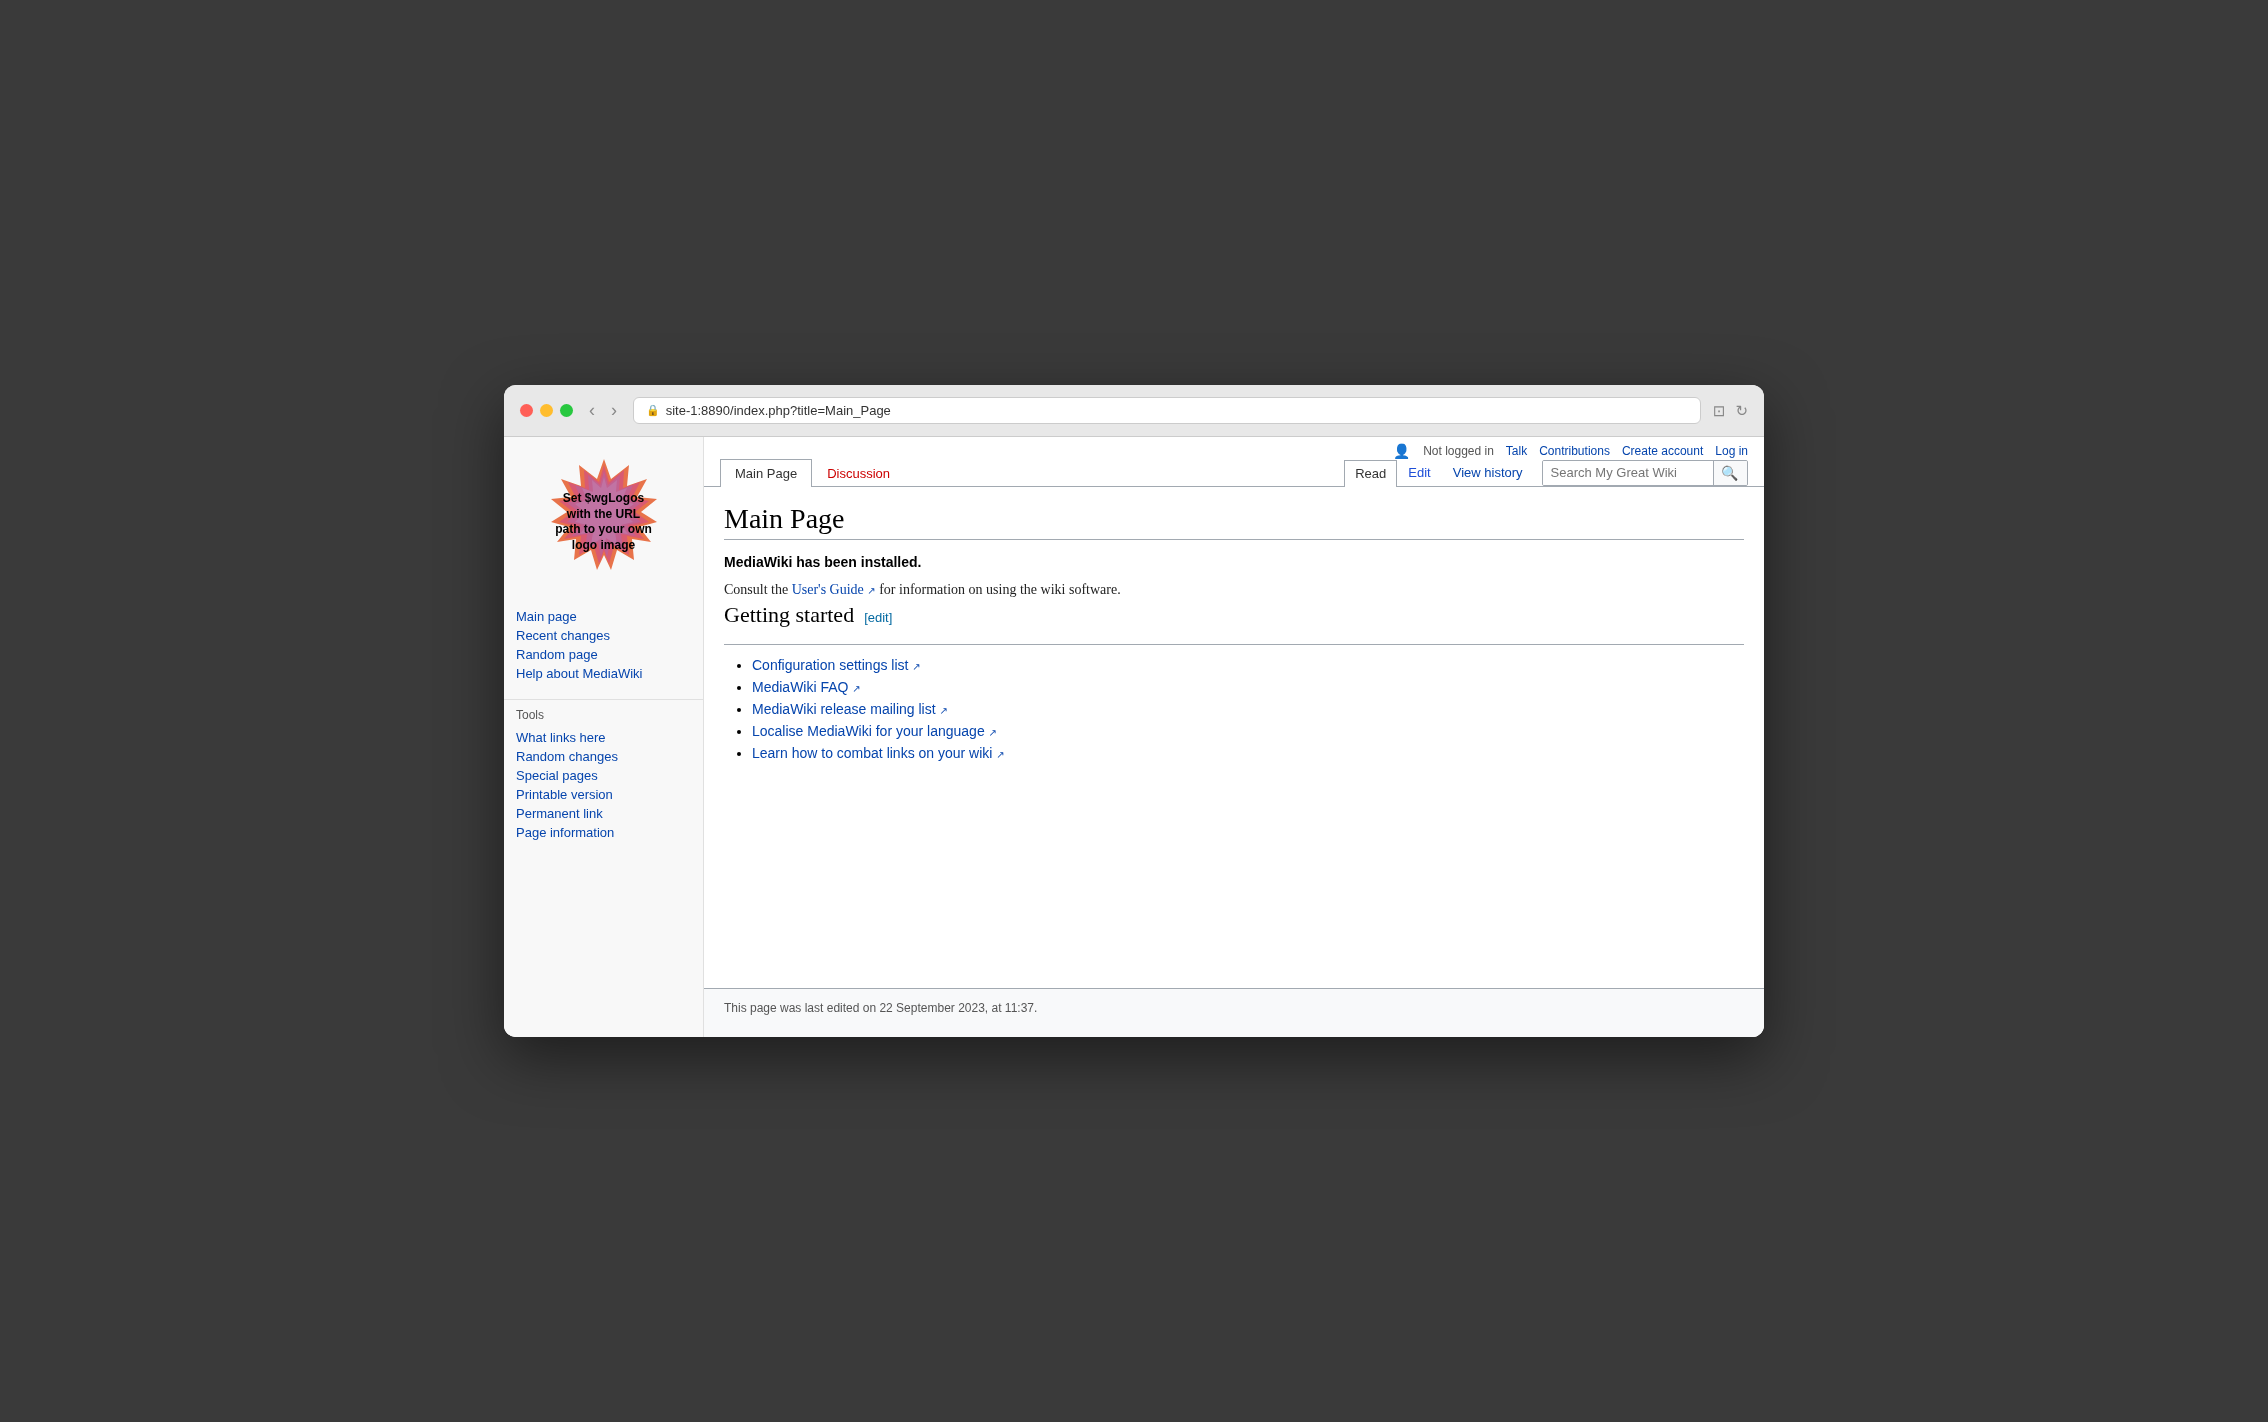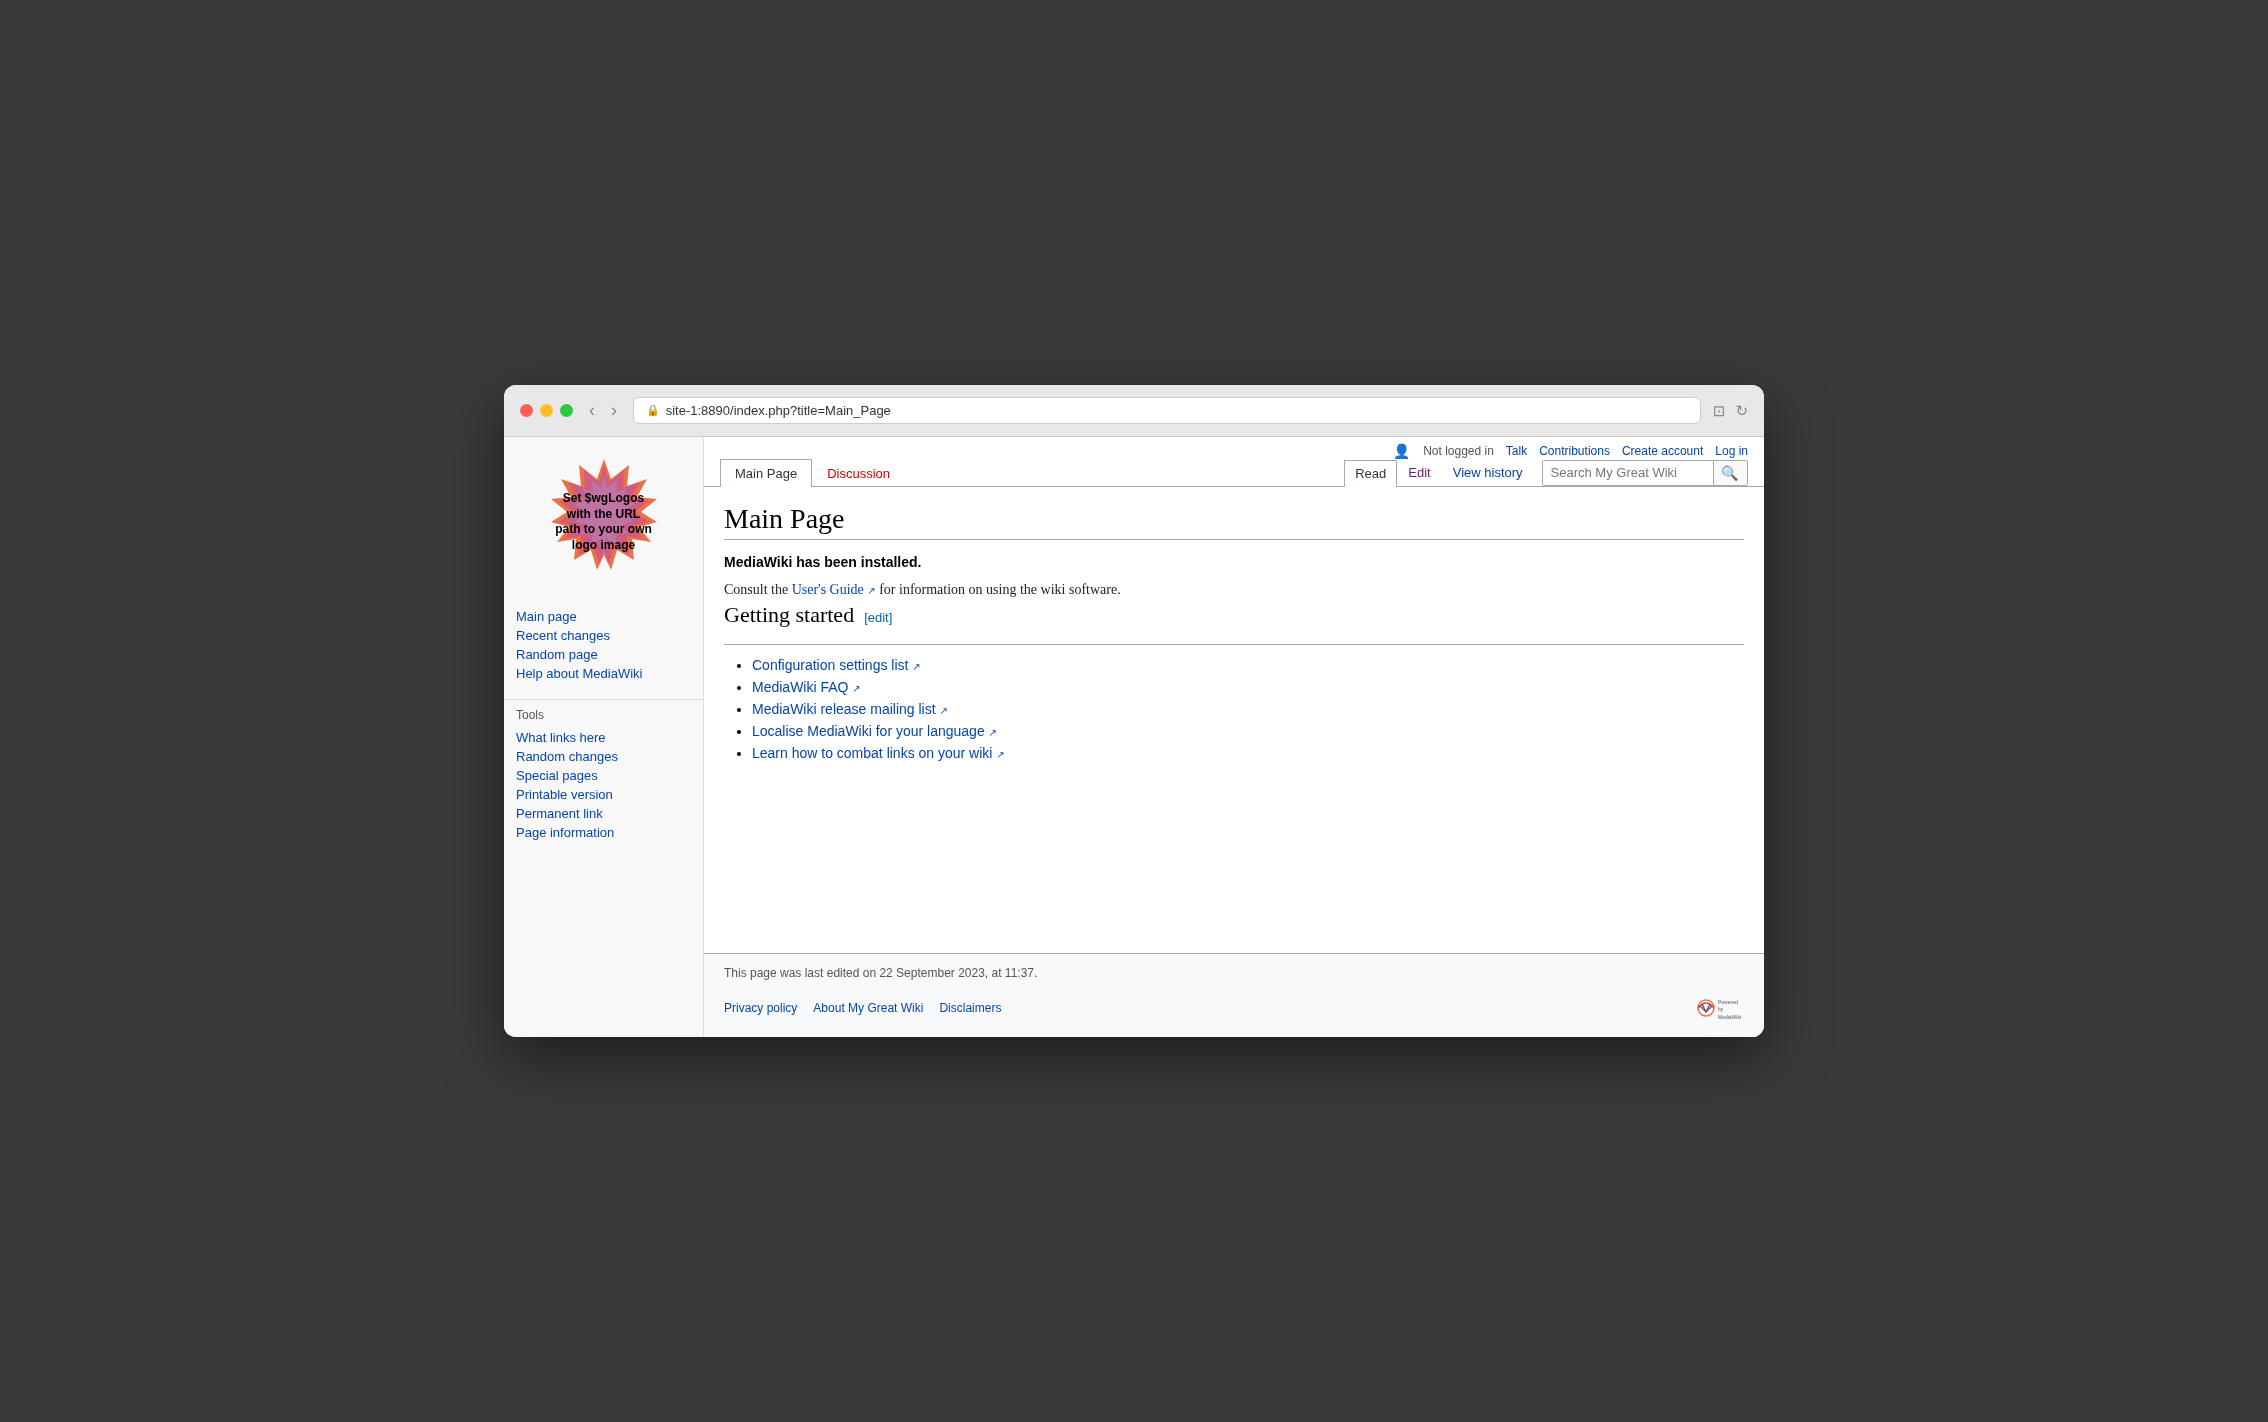--- a/index.html
+++ b/index.html
@@ -199,21 +199,21 @@
     }
     .action-btn.read {
       color: #333;
       border-color: #a2a9b1;
       border-bottom: none;
       background: #fff;
       margin-bottom: -1px;
       padding-bottom: 6px;
     }
     .action-btn.edit {
-      color: #701a75;
+      color: #1d4ed8;
     }
     .action-btn.history {
       color: #0645ad;
     }
     .search-box {
       display: flex;
       border: 1px solid #a2a9b1;
       border-radius: 2px;
       overflow: hidden;
       margin-left: 8px;
@@ -443,38 +443,18 @@
               <a class="wiki-link"><span>Localise MediaWiki for your language</span> <span class="ext-icon">↗</span></a>
             </li>
             <li>
               <a class="wiki-link"><span>Learn how to combat links on your wiki</span> <span class="ext-icon">↗</span></a>
             </li>
           </ul>
         </div>
 
         <div class="footer">
           <div class="footer-edit-info">This page was last edited on 22 September 2023, at 11:37.</div>
-          <div class="footer-links">
-            <div class="footer-nav">
-              <a class="footer-link">Privacy policy</a>
-              <a class="footer-link">About My Great Wiki</a>
-              <a class="footer-link">Disclaimers</a>
-            </div>
-            <div class="powered-by">
-              <svg class="mediawiki-logo" viewBox="0 0 50 35" xmlns="http://www.w3.org/2000/svg">
-                <rect width="50" height="35" fill="#f8f9fa" rx="2"></rect>
-
-                <circle cx="12" cy="18" r="8" fill="none" stroke="#e8734a" stroke-width="1.5"></circle>
-                <path d="M4 18 Q12 8 20 18" fill="none" stroke="#c44" stroke-width="1.5"></path>
-                <path d="M8 14 L12 22 L16 14" fill="none" stroke="#448" stroke-width="1.2"></path>
-                <path d="M6 16 L12 22 L18 16" fill="none" stroke="#844" stroke-width="1.2"></path>
-                <text x="24" y="14" font-size="5" fill="#555">Powered</text>
-                <text x="24" y="21" font-size="5" fill="#555">by</text>
-                <text x="24" y="29" font-size="5" fill="#555">MediaWiki</text>
-              </svg>
-            </div>
-          </div>
         </div>
 
       </div>
     </div>
   </div>
 </div>
 
 </body></html>

